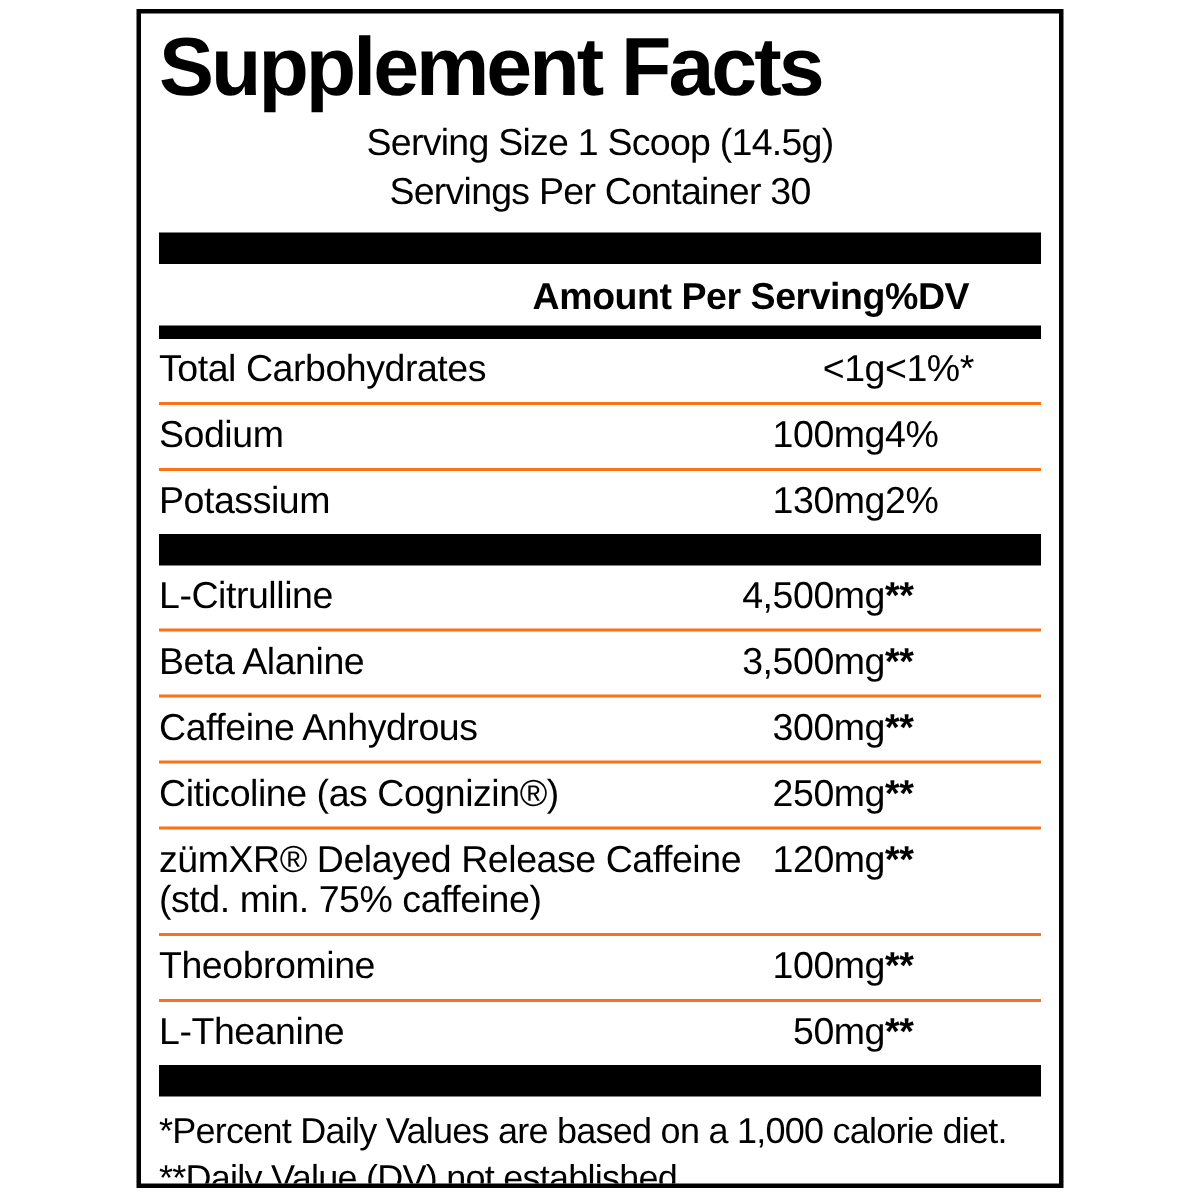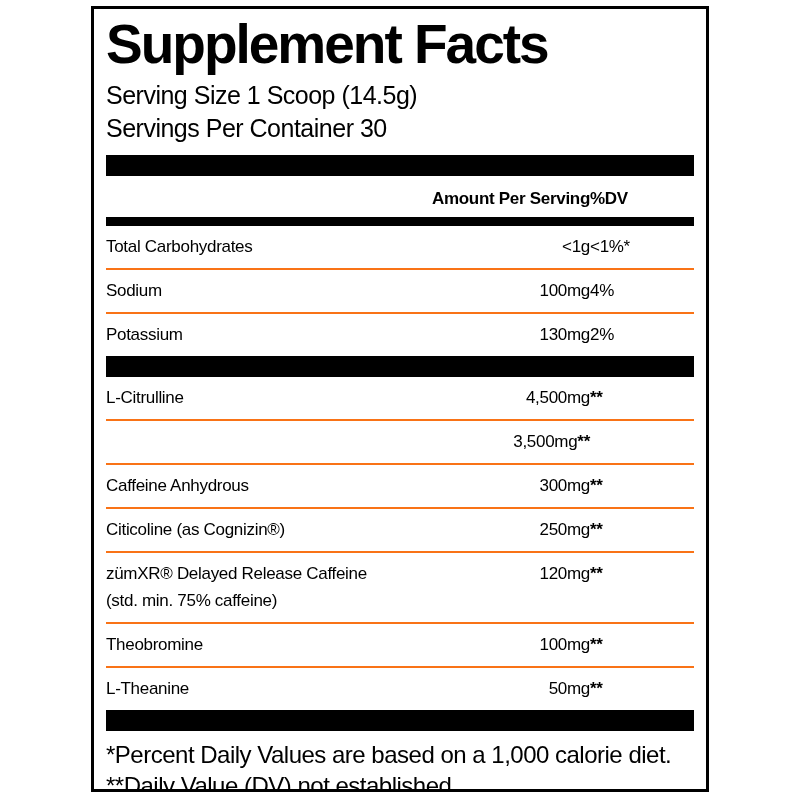--- a/index.html
+++ b/index.html
@@ -26,32 +26,33 @@
     font-size: 55px;
     line-height: 1.0;
     font-weight: bold;
     letter-spacing: -2px;
     white-space: nowrap;
   }
   .serving-line {
     font-size: 25px;
     line-height: 33px;
     letter-spacing: -0.5px;
+    text-align: center;
   }
   .bar {
     background: #000000;
   }
   .bar.thick { height: 21px; }
   .bar.medium { height: 9px; }
   .bar.first { margin-top: 10px; }
   .row {
     display: grid;
     grid-template-columns: 1fr auto 104px;
     align-items: start;
-    font-size: 17px;
+    font-size: 25px;
     line-height: 27px;
     letter-spacing: -0.3px;
     padding: 7px 0 8px 0;
   }
   .row.sep { border-bottom: 2px solid #f97316; }
   .row.header-row {
     font-weight: bold;
     padding: 9px 0 5px 0;
   }
   .cell.amount { text-align: right; padding-left: 10px; }
@@ -105,20 +106,21 @@
 
   <div class="bar thick"></div>
 
   <div class="row sep ing">
     <div class="cell label">L-Citrulline</div>
     <div class="cell amount">4,500mg</div>
     <div class="cell dv">**</div>
   </div>
 
   <div class="row sep ing">
+    <div class="cell label">Beta Alanine</div>
     <div class="cell amount">3,500mg</div>
     <div class="cell dv">**</div>
   </div>
 
   <div class="row sep ing">
     <div class="cell label">Caffeine Anhydrous</div>
     <div class="cell amount">300mg</div>
     <div class="cell dv">**</div>
   </div>
 

